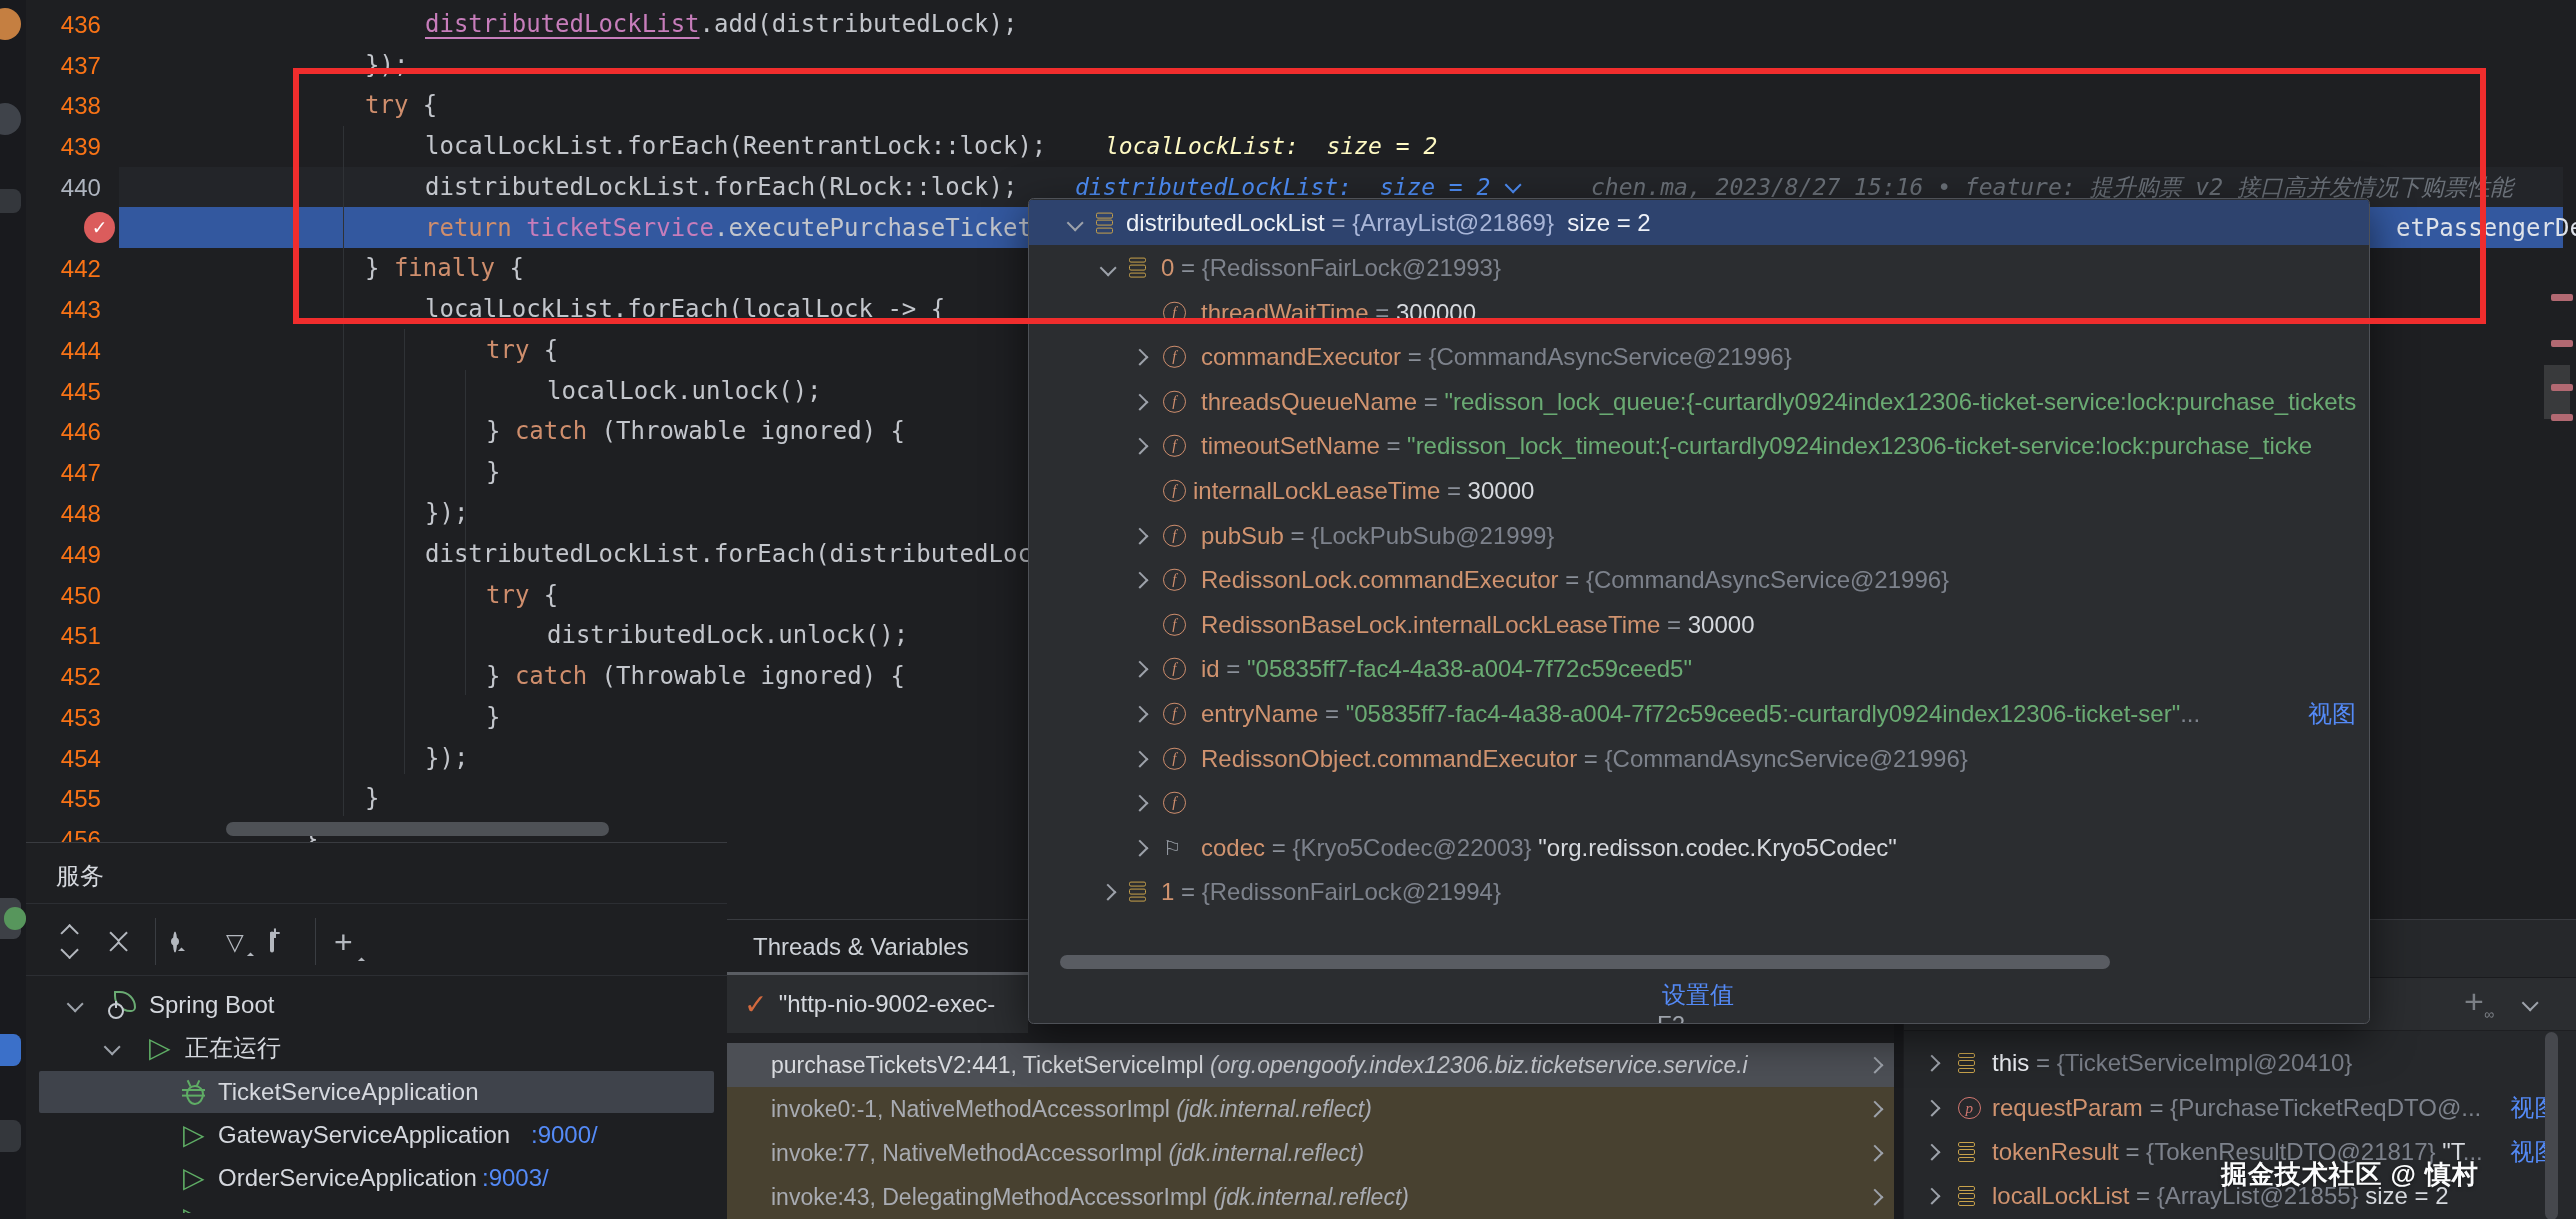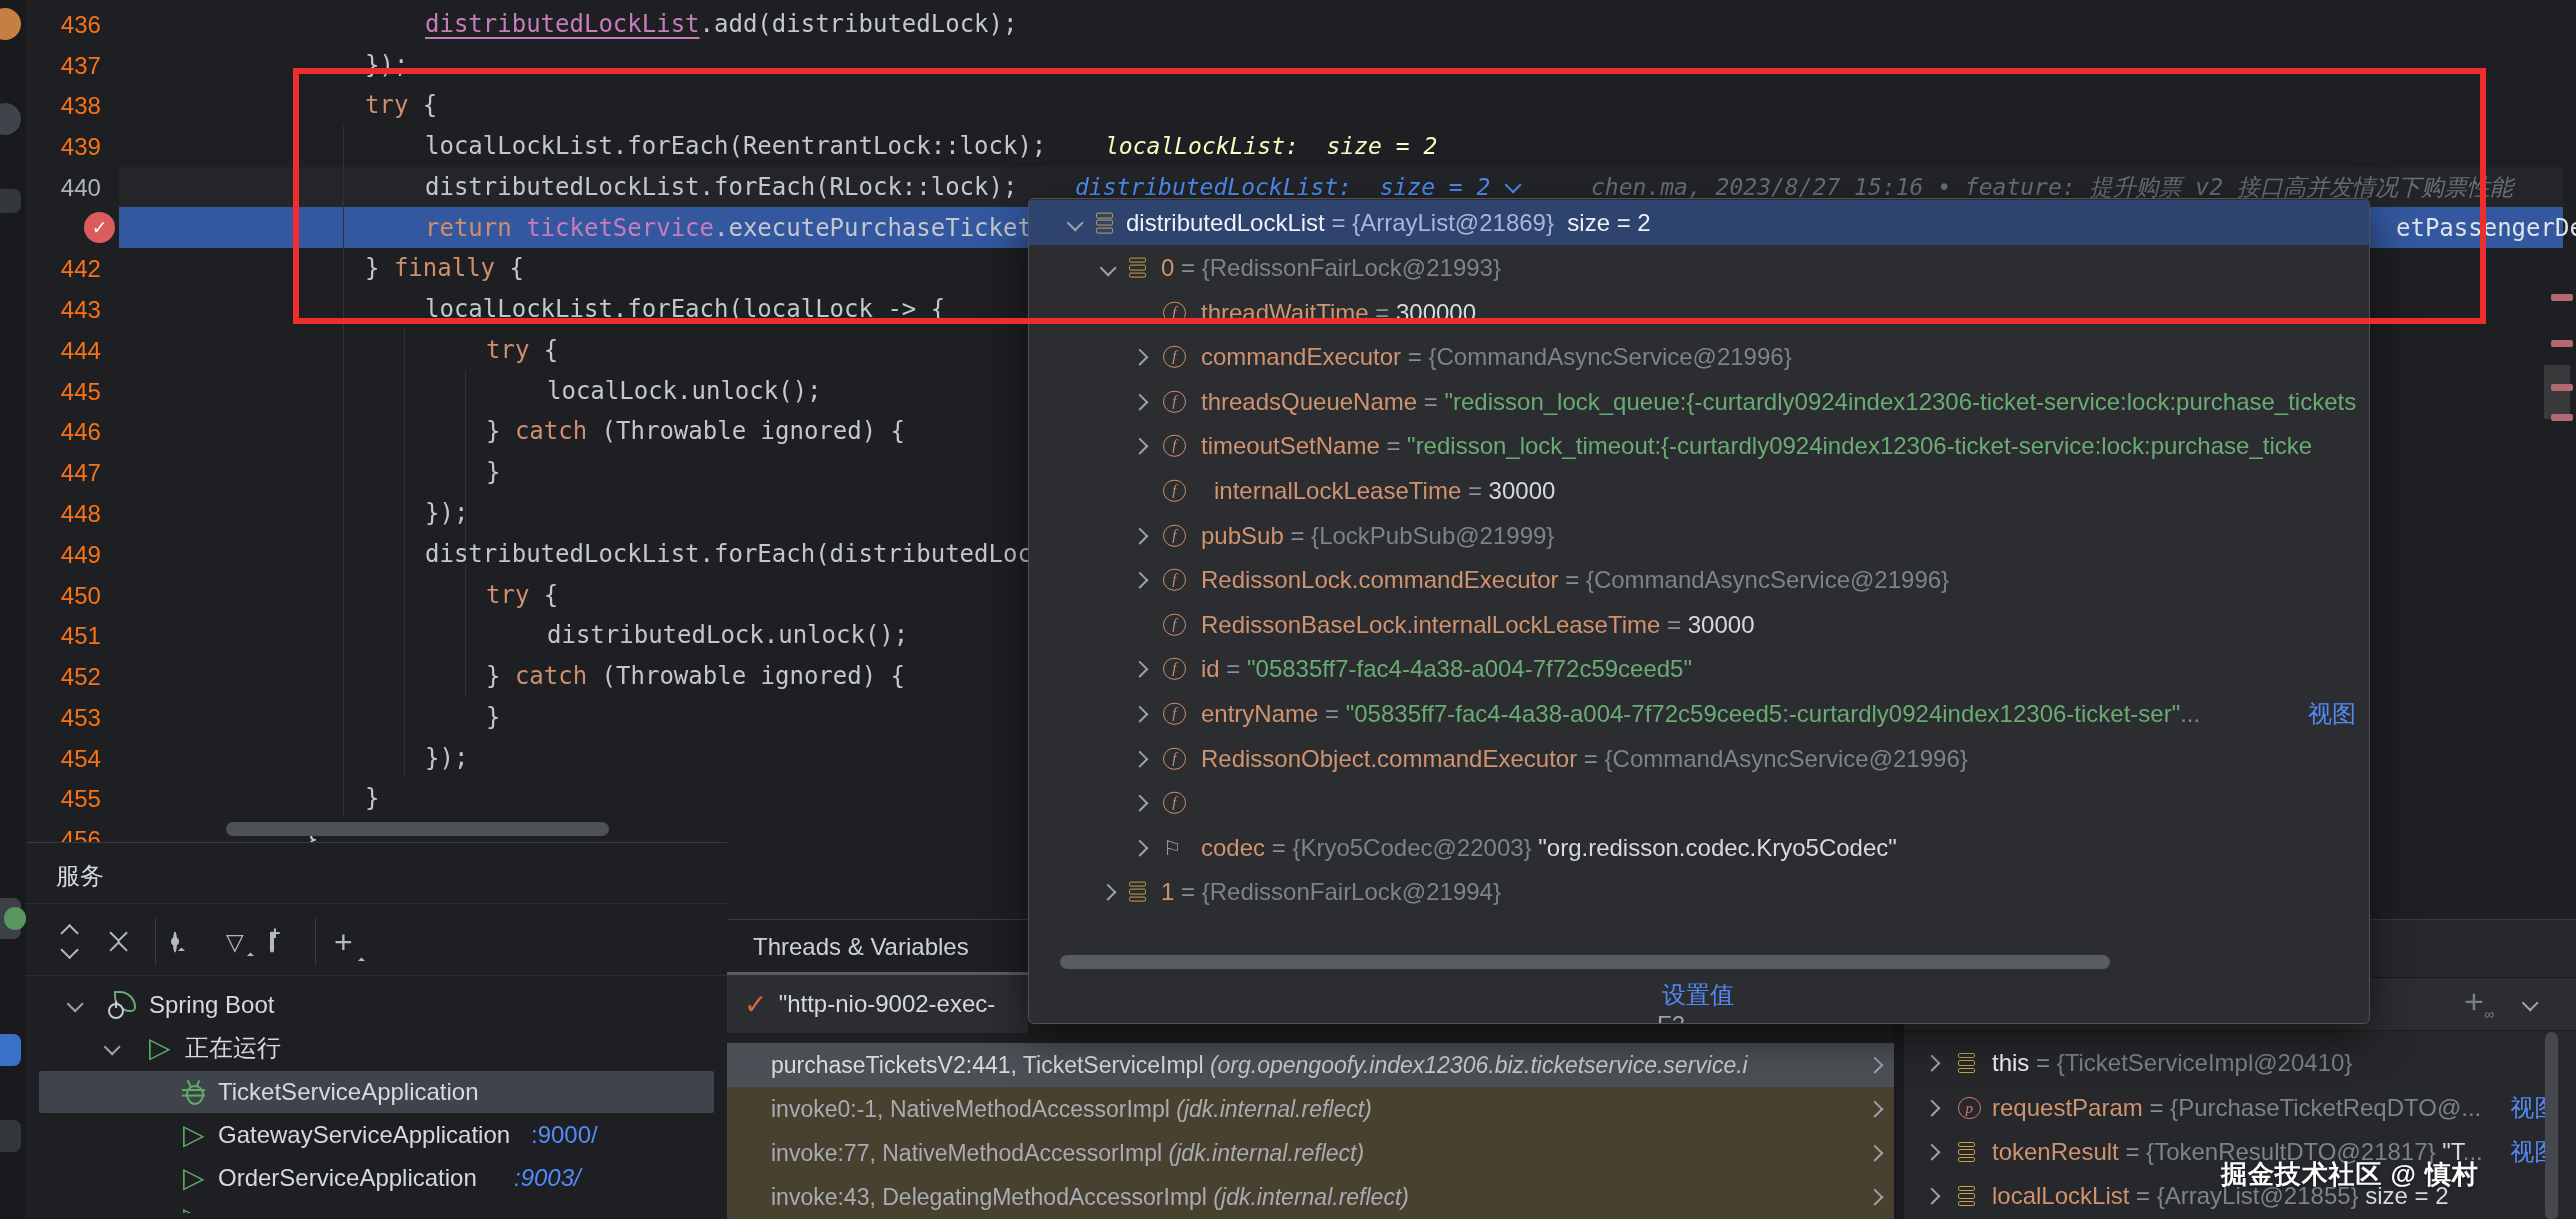--- a/index.html
+++ b/index.html
@@ -239,21 +239,21 @@
           <span style="position: absolute; left: 192px;">TicketServiceApplication</span>
         </div>
         <div class="svcrow" style="top: 270px;">
           <span class="i-runo" style="position: absolute; left: 157px;">▷</span>
           <span style="position: absolute; left: 192px;">GatewayServiceApplication</span>
           <span class="port" style="position: absolute; left: 505px;">:9000/</span>
         </div>
         <div class="svcrow" style="top: 313px;">
           <span class="i-runo" style="position: absolute; left: 157px;">▷</span>
           <span style="position: absolute; left: 192px;">OrderServiceApplication</span>
-          <span class="port" style="position: absolute; left: 488px; font-style: italic;">:9003/</span>
+          <span class="port" style="position: absolute; left: 456px;">:9003/</span>
         </div>
         <div class="svcrow" style="top: 357px; height: 13px; overflow: hidden;">
           <span class="i-runo" style="position: absolute; left: 157px; top: 3.7px;">▷</span>
         </div>
       </div>
   </div>
 
   <div id="debugger">
     <div id="dbg-tab">Threads &amp; Variables</div>
     <div id="tab-underline"></div>
@@ -288,21 +288,21 @@
   </div>
 
   <div id="popup">
     <div id="prows">
         <div class="prow sel" style="top: 1.4px;"><span class="pchev chev down" style="left: 40px;"></span><span class="i-list picon" style="left: 67px;"><i></i><i></i><i></i></span><span class="ptxt" style="left: 97px;"><span class="nm">distributedLockList</span><span class="eq"> = </span><span class="ref">{ArrayList@21869} </span><span class="val"> size = 2</span></span></div>
         <div class="prow" style="top: 46px;"><span class="pchev chev down" style="left: 73px;"></span><span class="i-list picon" style="left: 100px;"><i></i><i></i><i></i></span><span class="ptxt" style="left: 132px;"><span class="fldnm">0</span><span class="eq"> = </span><span class="ref">{RedissonFairLock@21993}</span></span></div>
         <div class="prow" style="top: 91px;"><span class="i-field picon" style="left: 134px;">f</span><span class="ptxt" style="left: 172px;"><span class="fldnm">threadWaitTime</span><span class="eq"> = </span><span class="val">300000</span></span></div>
         <div class="prow" style="top: 135px;"><span class="pchev chev right" style="left: 105px;"></span><span class="i-field picon" style="left: 134px;">f</span><span class="ptxt" style="left: 172px;"><span class="fldnm">commandExecutor</span><span class="eq"> = </span><span class="ref">{CommandAsyncService@21996}</span></span></div>
         <div class="prow" style="top: 180px;"><span class="pchev chev right" style="left: 105px;"></span><span class="i-field picon" style="left: 134px;">f</span><span class="ptxt" style="left: 172px;"><span class="fldnm">threadsQueueName</span><span class="eq"> = </span><span class="str">"redisson_lock_queue:{-curtardly0924index12306-ticket-service:lock:purchase_tickets</span></span></div>
         <div class="prow" style="top: 224px;"><span class="pchev chev right" style="left: 105px;"></span><span class="i-field picon" style="left: 134px;">f</span><span class="ptxt" style="left: 172px;"><span class="fldnm">timeoutSetName</span><span class="eq"> = </span><span class="str">"redisson_lock_timeout:{-curtardly0924index12306-ticket-service:lock:purchase_ticke</span></span></div>
-        <div class="prow" style="top: 269px;"><span class="i-field picon" style="left: 134px;">f</span><span class="ptxt" style="left: 185px;"><span class="fldnm">internalLockLeaseTime</span><span class="eq"> = </span><span class="val">30000</span></span></div>
+        <div class="prow" style="top: 269px;"><span class="i-field picon" style="left: 134px;">f</span><span class="ptxt" style="left: 164px;"><span class="fldnm">internalLockLeaseTime</span><span class="eq"> = </span><span class="val">30000</span></span></div>
         <div class="prow" style="top: 314px;"><span class="pchev chev right" style="left: 105px;"></span><span class="i-field picon" style="left: 134px;">f</span><span class="ptxt" style="left: 172px;"><span class="fldnm">pubSub</span><span class="eq"> = </span><span class="ref">{LockPubSub@21999}</span></span></div>
         <div class="prow" style="top: 358px;"><span class="pchev chev right" style="left: 105px;"></span><span class="i-field picon" style="left: 134px;">f</span><span class="ptxt" style="left: 172px;"><span class="fldnm">RedissonLock.commandExecutor</span><span class="eq"> = </span><span class="ref">{CommandAsyncService@21996}</span></span></div>
         <div class="prow" style="top: 403px;"><span class="i-field picon" style="left: 134px;">f</span><span class="ptxt" style="left: 172px;"><span class="fldnm">RedissonBaseLock.internalLockLeaseTime</span><span class="eq"> = </span><span class="val">30000</span></span></div>
         <div class="prow" style="top: 447px;"><span class="pchev chev right" style="left: 105px;"></span><span class="i-field picon" style="left: 134px;">f</span><span class="ptxt" style="left: 172px;"><span class="fldnm">id</span><span class="eq"> = </span><span class="str">"05835ff7-fac4-4a38-a004-7f72c59ceed5"</span></span></div>
         <div class="prow" style="top: 492px;"><span class="pchev chev right" style="left: 105px;"></span><span class="i-field picon" style="left: 134px;">f</span><span class="ptxt" style="left: 172px;"><span class="fldnm">entryName</span><span class="eq"> = </span><span class="str">"05835ff7-fac4-4a38-a004-7f72c59ceed5:-curtardly0924index12306-ticket-ser"</span><span class="dots">...</span></span><span class="plink">视图</span></div>
         <div class="prow" style="top: 537px;"><span class="pchev chev right" style="left: 105px;"></span><span class="i-field picon" style="left: 134px;">f</span><span class="ptxt" style="left: 172px;"><span class="fldnm">RedissonObject.commandExecutor</span><span class="eq"> = </span><span class="ref">{CommandAsyncService@21996}</span></span></div>
         <div class="prow" style="top: 581px;"><span class="pchev chev right" style="left: 105px;"></span><span class="i-field picon" style="left: 134px;">f</span></div>
         <div class="prow" style="top: 626px;"><span class="pchev chev right" style="left: 105px;"></span><span class="i-flag picon" style="left: 134px;">⚐</span><span class="ptxt" style="left: 172px;"><span class="fldnm">codec</span><span class="eq"> = </span><span class="ref">{Kryo5Codec@22003}</span><span class="val"> "org.redisson.codec.Kryo5Codec"</span></span></div>
         <div class="prow" style="top: 670px;"><span class="pchev chev right" style="left: 73px;"></span><span class="i-list picon" style="left: 100px;"><i></i><i></i><i></i></span><span class="ptxt" style="left: 132px;"><span class="fldnm">1</span><span class="eq"> = </span><span class="ref">{RedissonFairLock@21994}</span></span></div>
       </div>

